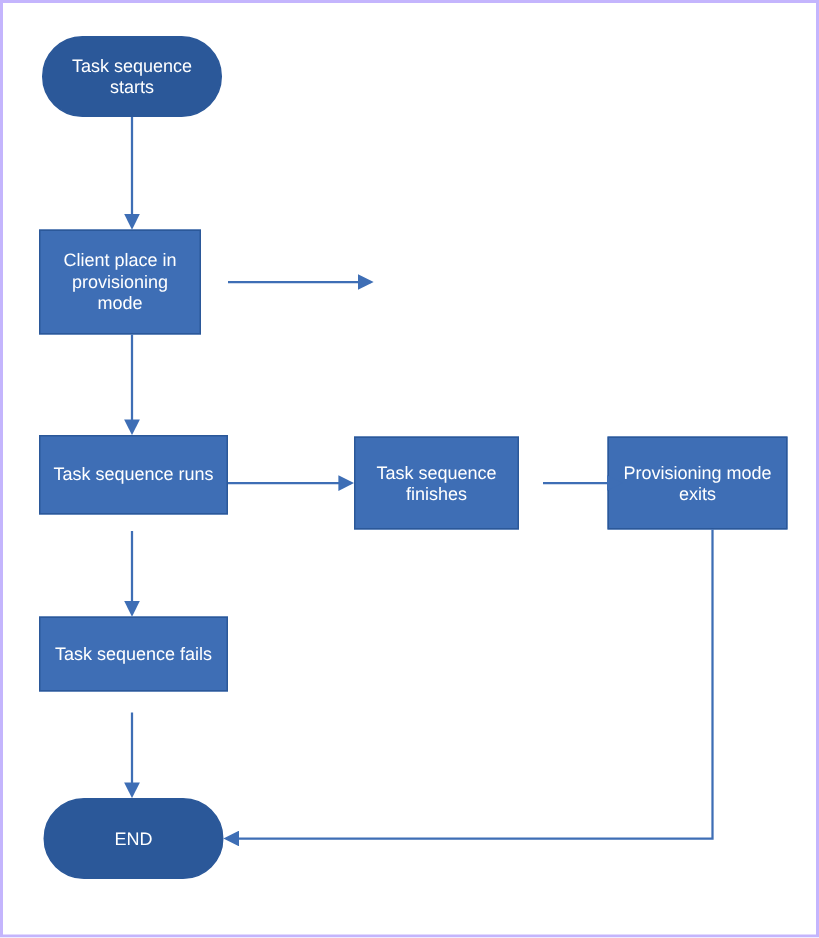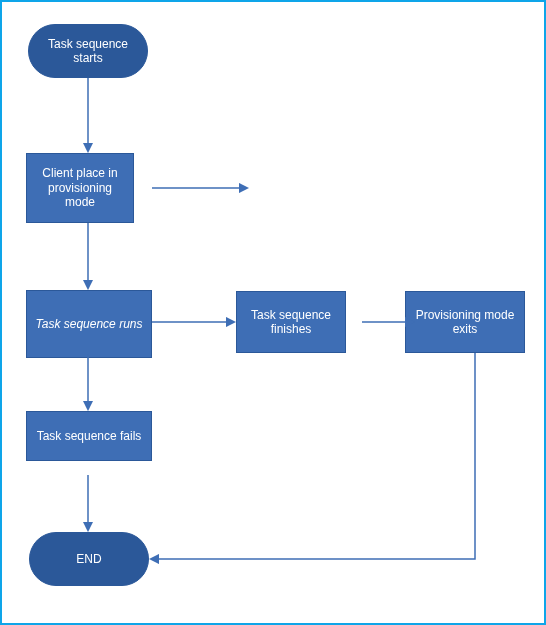--- a/index.html
+++ b/index.html
@@ -6,21 +6,21 @@
     margin: 0;
     padding: 0;
     background: #ffffff;
     font-family: "Segoe UI", Arial, sans-serif;
   }
   .canvas {
     position: relative;
     width: 546px;
     height: 625px;
     box-sizing: border-box;
-    border: 2px solid #0ea5e9;
+    border: 2px solid #c4b5fd;
     background: #ffffff;
   }
   .node {
     position: absolute;
     box-sizing: border-box;
     display: flex;
     align-items: center;
     justify-content: center;
     text-align: center;
     font-size: 12px;
@@ -70,21 +70,21 @@
 
   <div class="node terminator" style="left:26px; top:22px; width:120px; height:54px;">
     <span>Task sequence starts</span>
   </div>
 
   <div class="node process" style="left:24px; top:151px; width:108px; height:70px;">
     <span>Client place in provisioning mode</span>
   </div>
 
 
-  <div class="node process" style="left:24px; top:288px; width:126px; height:68px;font-style:italic;">
+  <div class="node process" style="left:24px; top:288px; width:126px; height:53px;">
     <span>Task sequence runs</span>
   </div>
 
   <div class="node process" style="left:234px; top:289px; width:110px; height:62px;">
     <span>Task sequence finishes</span>
   </div>
 
   <div class="node process" style="left:403px; top:289px; width:120px; height:62px;">
     <span>Provisioning mode exits</span>
   </div>

